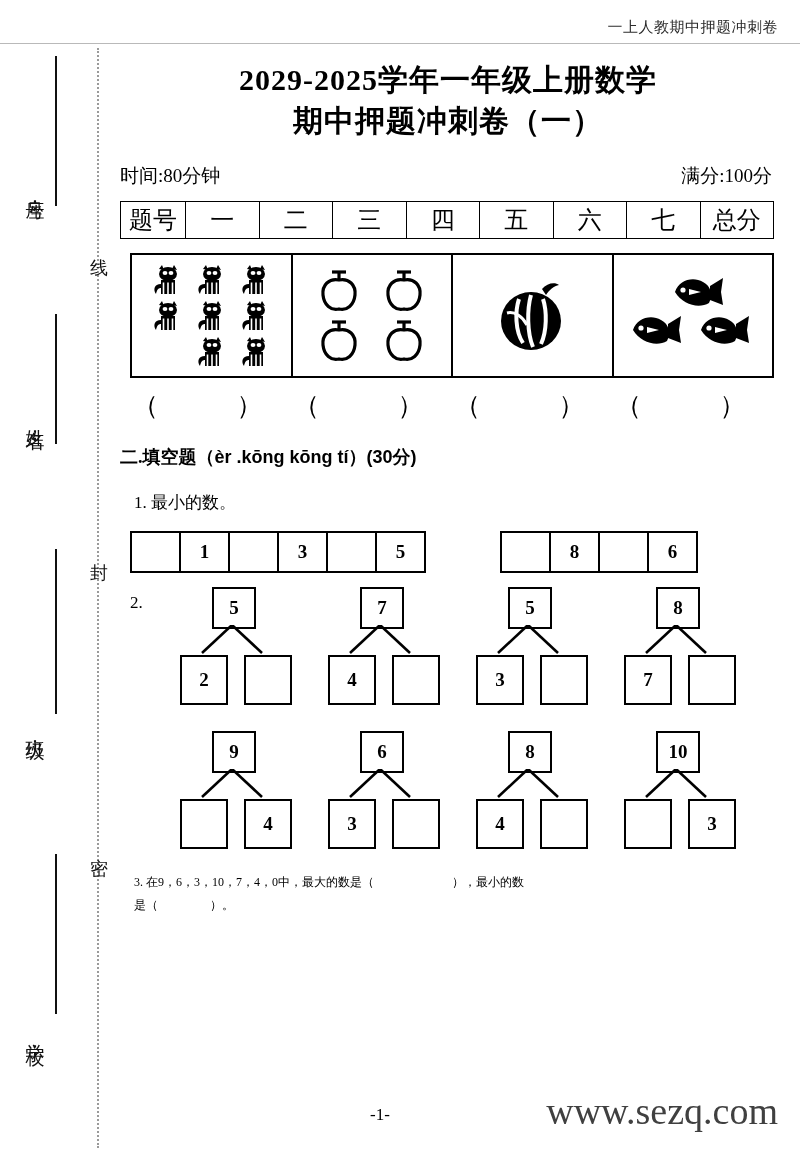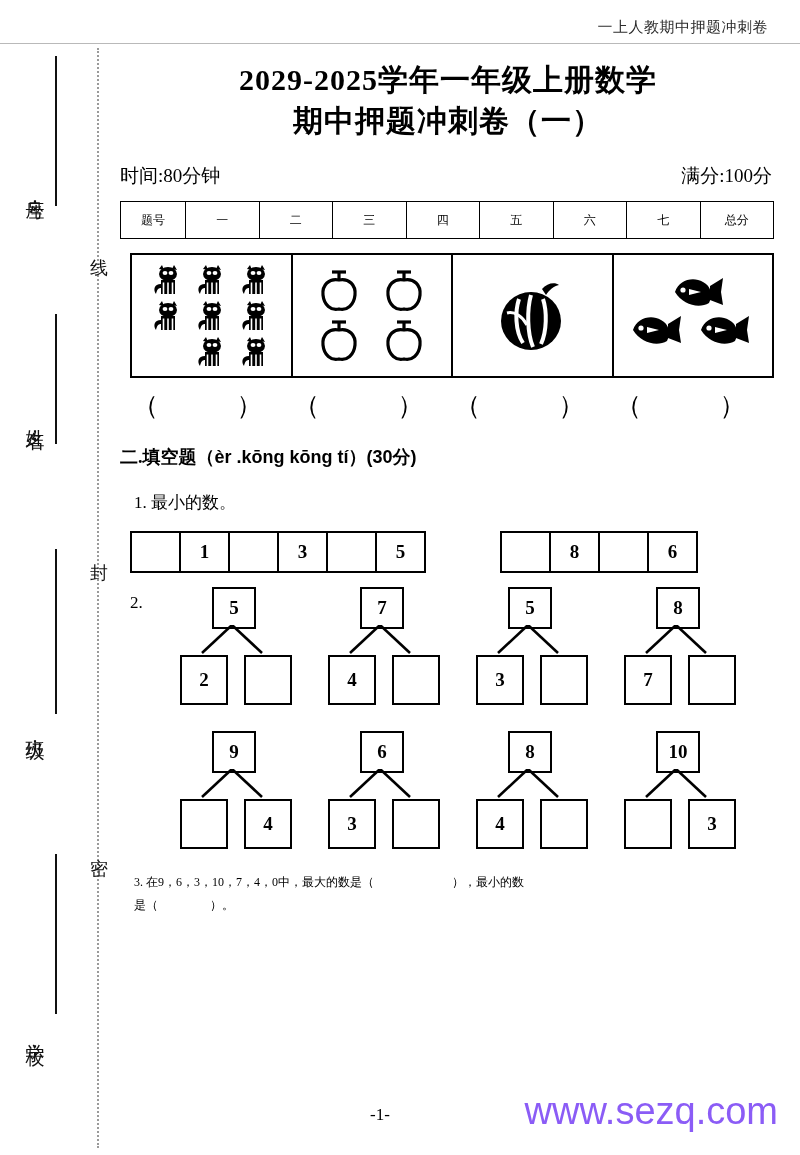--- a/index.html
+++ b/index.html
@@ -8,21 +8,21 @@
     background:#ffffff;
     font-family:"Liberation Serif","DejaVu Serif",serif;
     color:#000;
     position:relative;
     overflow:hidden;
   }
   .page{position:relative;width:800px;height:1155px;}
 
   
   .runhead{
-    position:absolute;top:18px;right:32px;
+    position:absolute;top:18px;right:22px;
     font-size:15px;letter-spacing:.5px;color:#2b2b2b;
     font-family:"Liberation Serif","DejaVu Serif",serif;
   }
   .runhead-rule{
     position:absolute;top:43px;left:0;width:800px;height:1px;
     background:#b9b9b9;
   }
 
   
   .margin-col{position:absolute;top:44px;left:0;width:108px;height:1111px;}
@@ -70,21 +70,21 @@
     border-collapse:collapse;
     margin-top:12px;margin-left:8px;
     width:654px;
     table-layout:fixed;
   }
   table.score td{
     border:1.5px solid #000;
     height:34px;
     text-align:center;
     vertical-align:middle;
-    font-size:12px;
+    font-size:24px;
   }
   table.score td.lbl{width:62px;}
 
   
   .sec-head{
     margin-top:22px;margin-left:8px;
     font-size:18px;font-weight:bold;
     font-family:"Liberation Sans","DejaVu Sans",sans-serif;
   }
   .sec-head .cn{font-family:"Liberation Serif","DejaVu Serif",serif;}
@@ -171,22 +171,22 @@
   .bonds-block{position:relative;margin-left:18px;}
 
   
   .pagenum{
     position:absolute;left:0;right:0;bottom:30px;
     text-align:center;font-size:17px;
     margin-left:-40px;
   }
   .watermark{
     position:absolute;right:22px;bottom:22px;
-    font-size:38px;color:#8b5cf6;
-    font-family:Liberation Sans, sans-serif;
+    font-size:38px;color:#404040;
+    font-family:Liberation Serif, serif;
     letter-spacing:0px;
   }
 </style>
 </head>
 <body>
 
 <div class="page">
 
   <div class="runhead">一上人教期中押题冲刺卷</div>
   <div class="runhead-rule"></div>

